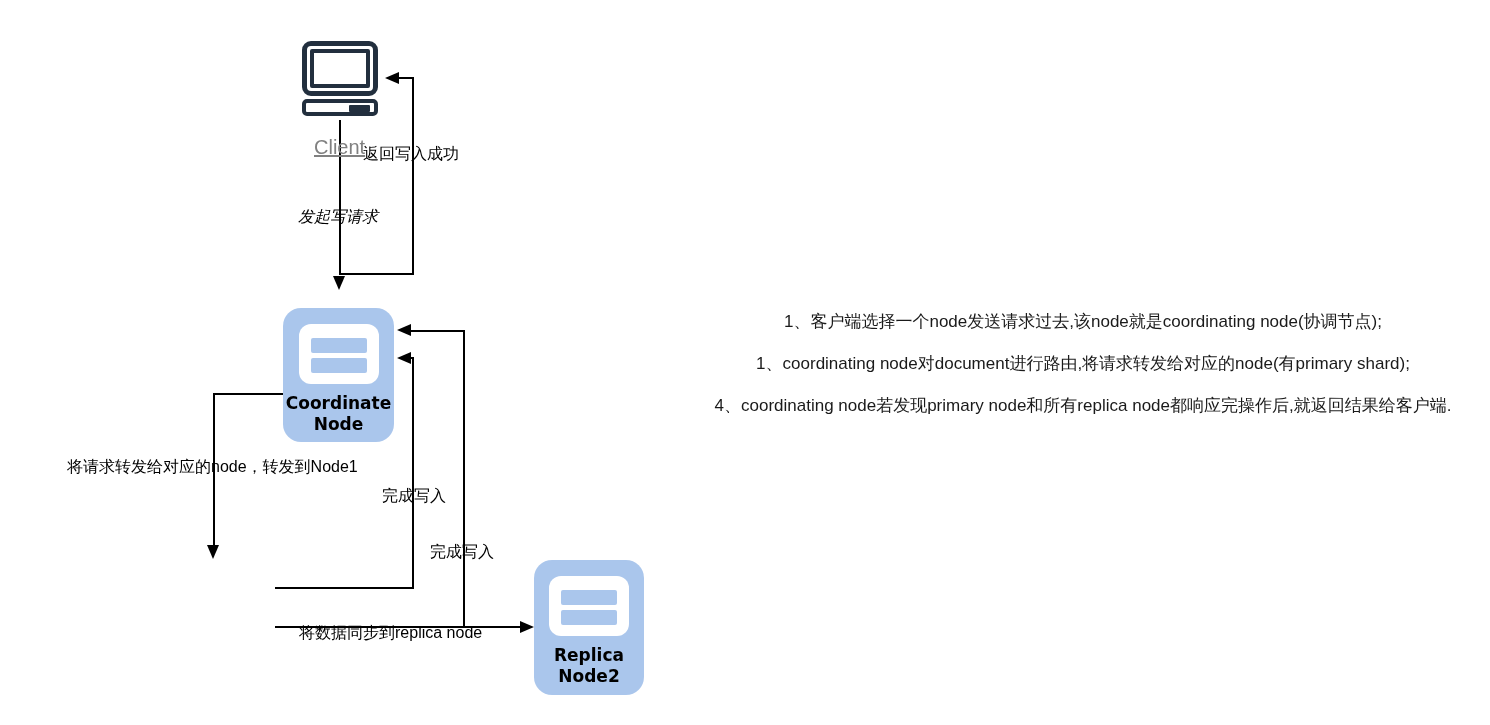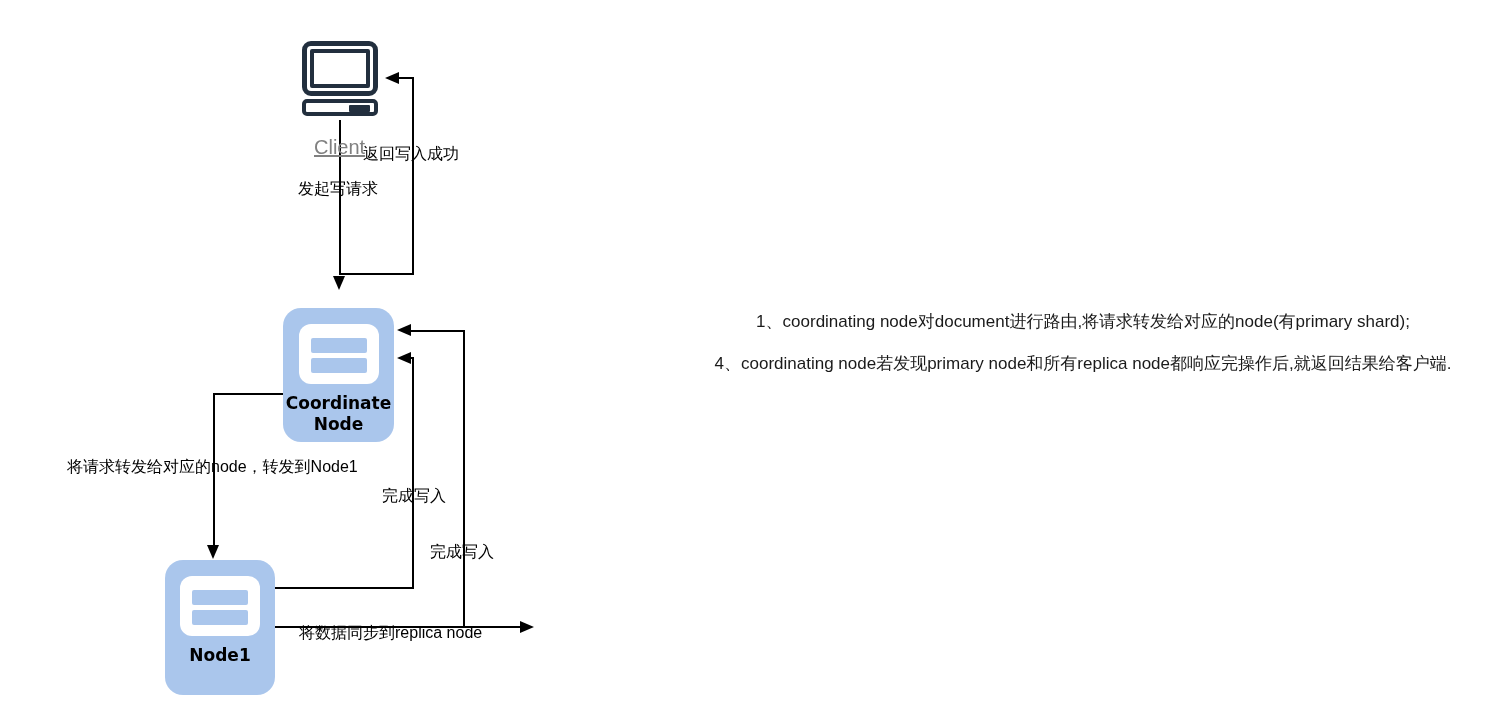--- a/index.html
+++ b/index.html
@@ -114,36 +114,38 @@
     <div class="node-icon">
       <div class="bar"></div>
       <div class="bar"></div>
     </div>
     <div class="node-label">
       <span>Coordinate</span>
       <span>Node</span>
     </div>
   </div>
 
-  <div class="node" style="left:165px;top:560px;">
+
+  <div class="node" style="left:534px;top:560px;">
     <div class="node-icon">
       <div class="bar"></div>
       <div class="bar"></div>
     </div>
     <div class="node-label">
-      <span>Node1</span>
+      <span>Replica</span>
+      <span>Node2</span>
     </div>
   </div>
 
-
   <div class="edge-label" style="left:363px;top:145px;">返回写入成功</div>
-  <div class="edge-label" style="left:298px;top:180px;">发起写请求</div>
+  <div class="edge-label" style="left:298px;top:208px;font-style:italic;">发起写请求</div>
   <div class="edge-label" style="left:67px;top:458px;">将请求转发给对应的node，转发到Node1</div>
   <div class="edge-label" style="left:382px;top:487px;">完成写入</div>
   <div class="edge-label" style="left:430px;top:543px;">完成写入</div>
   <div class="edge-label" style="left:299px;top:624px;">将数据同步到replica node</div>
 
   <div class="notes">
+    <p>1、客户端选择一个node发送请求过去,该node就是coordinating node(协调节点);</p>
     <p>1、coordinating node对document进行路由,将请求转发给对应的node(有primary shard);</p>
     <p>4、coordinating node若发现primary node和所有replica node都响应完操作后,就返回结果给客户端.</p>
   </div>
 
 </div>
 
 </body></html>

